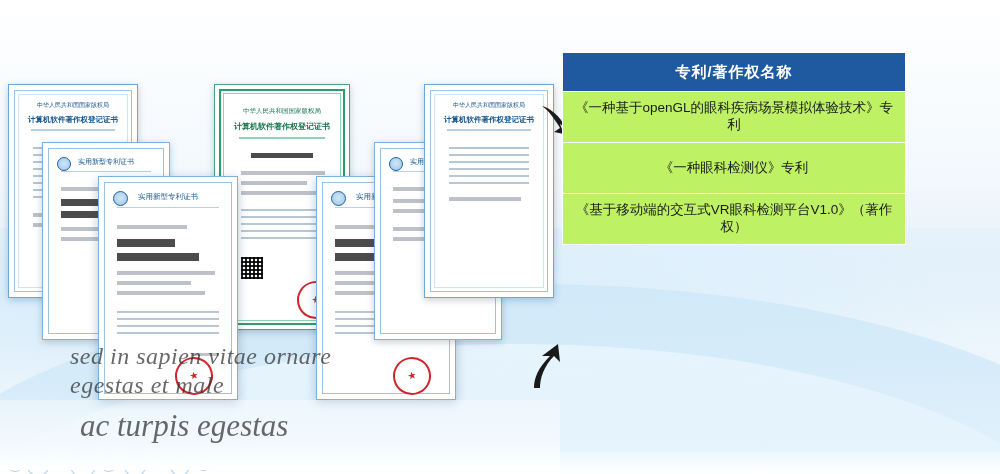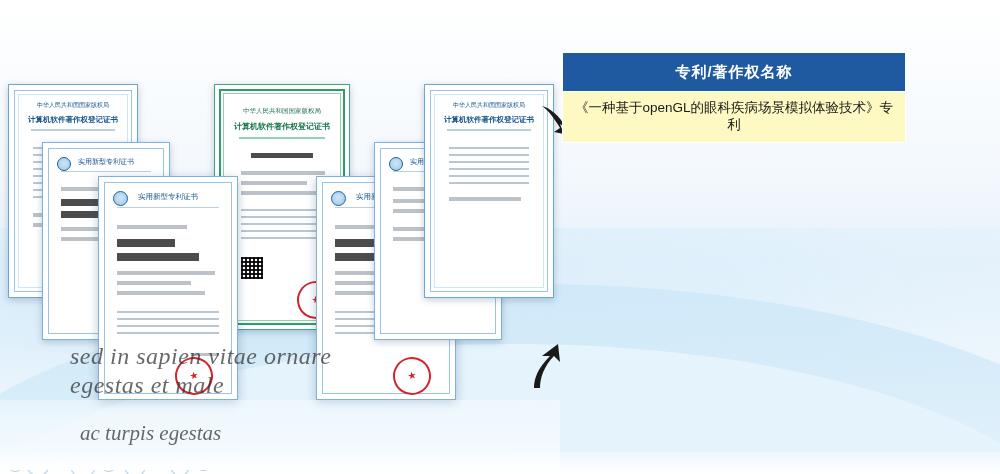--- a/index.html
+++ b/index.html
@@ -82,21 +82,21 @@
     top: 342px;
     width: 340px;
     color: #2f2f2f;
     font-family: "Liberation Serif", serif;
     font-style: italic;
     opacity: 0.72;
     line-height: 1.22;
     pointer-events: none;
   }
   .wm-l1 { font-size: 24px; letter-spacing: 0.5px; }
-  .wm-l2 { font-size: 21px; margin-top: 20px; margin-left: 10px; }
+  .wm-l2 { font-size: 31px; margin-top: 6px; margin-left: 10px; }
 
   
   .cert-stage {
     position: absolute;
     left: 0;
     top: 62px;
     width: 560px;
     height: 340px;
   }
   .cert {
@@ -252,21 +252,21 @@
   table.patent-table td {
     height: 46px;
     border: 1px solid #ffffff;
     text-align: center;
     vertical-align: middle;
     font-size: 13.5px;
     color: #1a1a1a;
     padding: 2px 6px;
     line-height: 1.25;
   }
-  tr.row-a td { background: #fef9c3; }
+  tr.row-a td { background: #bef264; }
   tr.row-b td { background: #dfe5f0; }
 </style>
 </head>
 <body>
 
 <div class="slide-bg"></div>
 <div class="bg-swoosh"></div>
 <div class="bg-arc"></div>
 <div class="bg-arc2"></div>
 <div class="bg-bottom-strip"></div>
@@ -413,15 +413,21 @@
   <table class="patent-table">
     <thead>
       <tr>
         <th>专利/著作权名称</th>
       </tr>
     </thead>
     <tbody>
       <tr class="row-a">
         <td>《一种基于openGL的眼科疾病场景模拟体验技术》专利</td>
       </tr>
+      <tr class="row-a">
+        <td>《一种眼科检测仪》专利</td>
+      </tr>
+      <tr class="row-a">
+        <td>《基于移动端的交互式VR眼科检测平台V1.0》（著作权）</td>
+      </tr>
     </tbody>
   </table>
 </div>
 
 </body></html>

